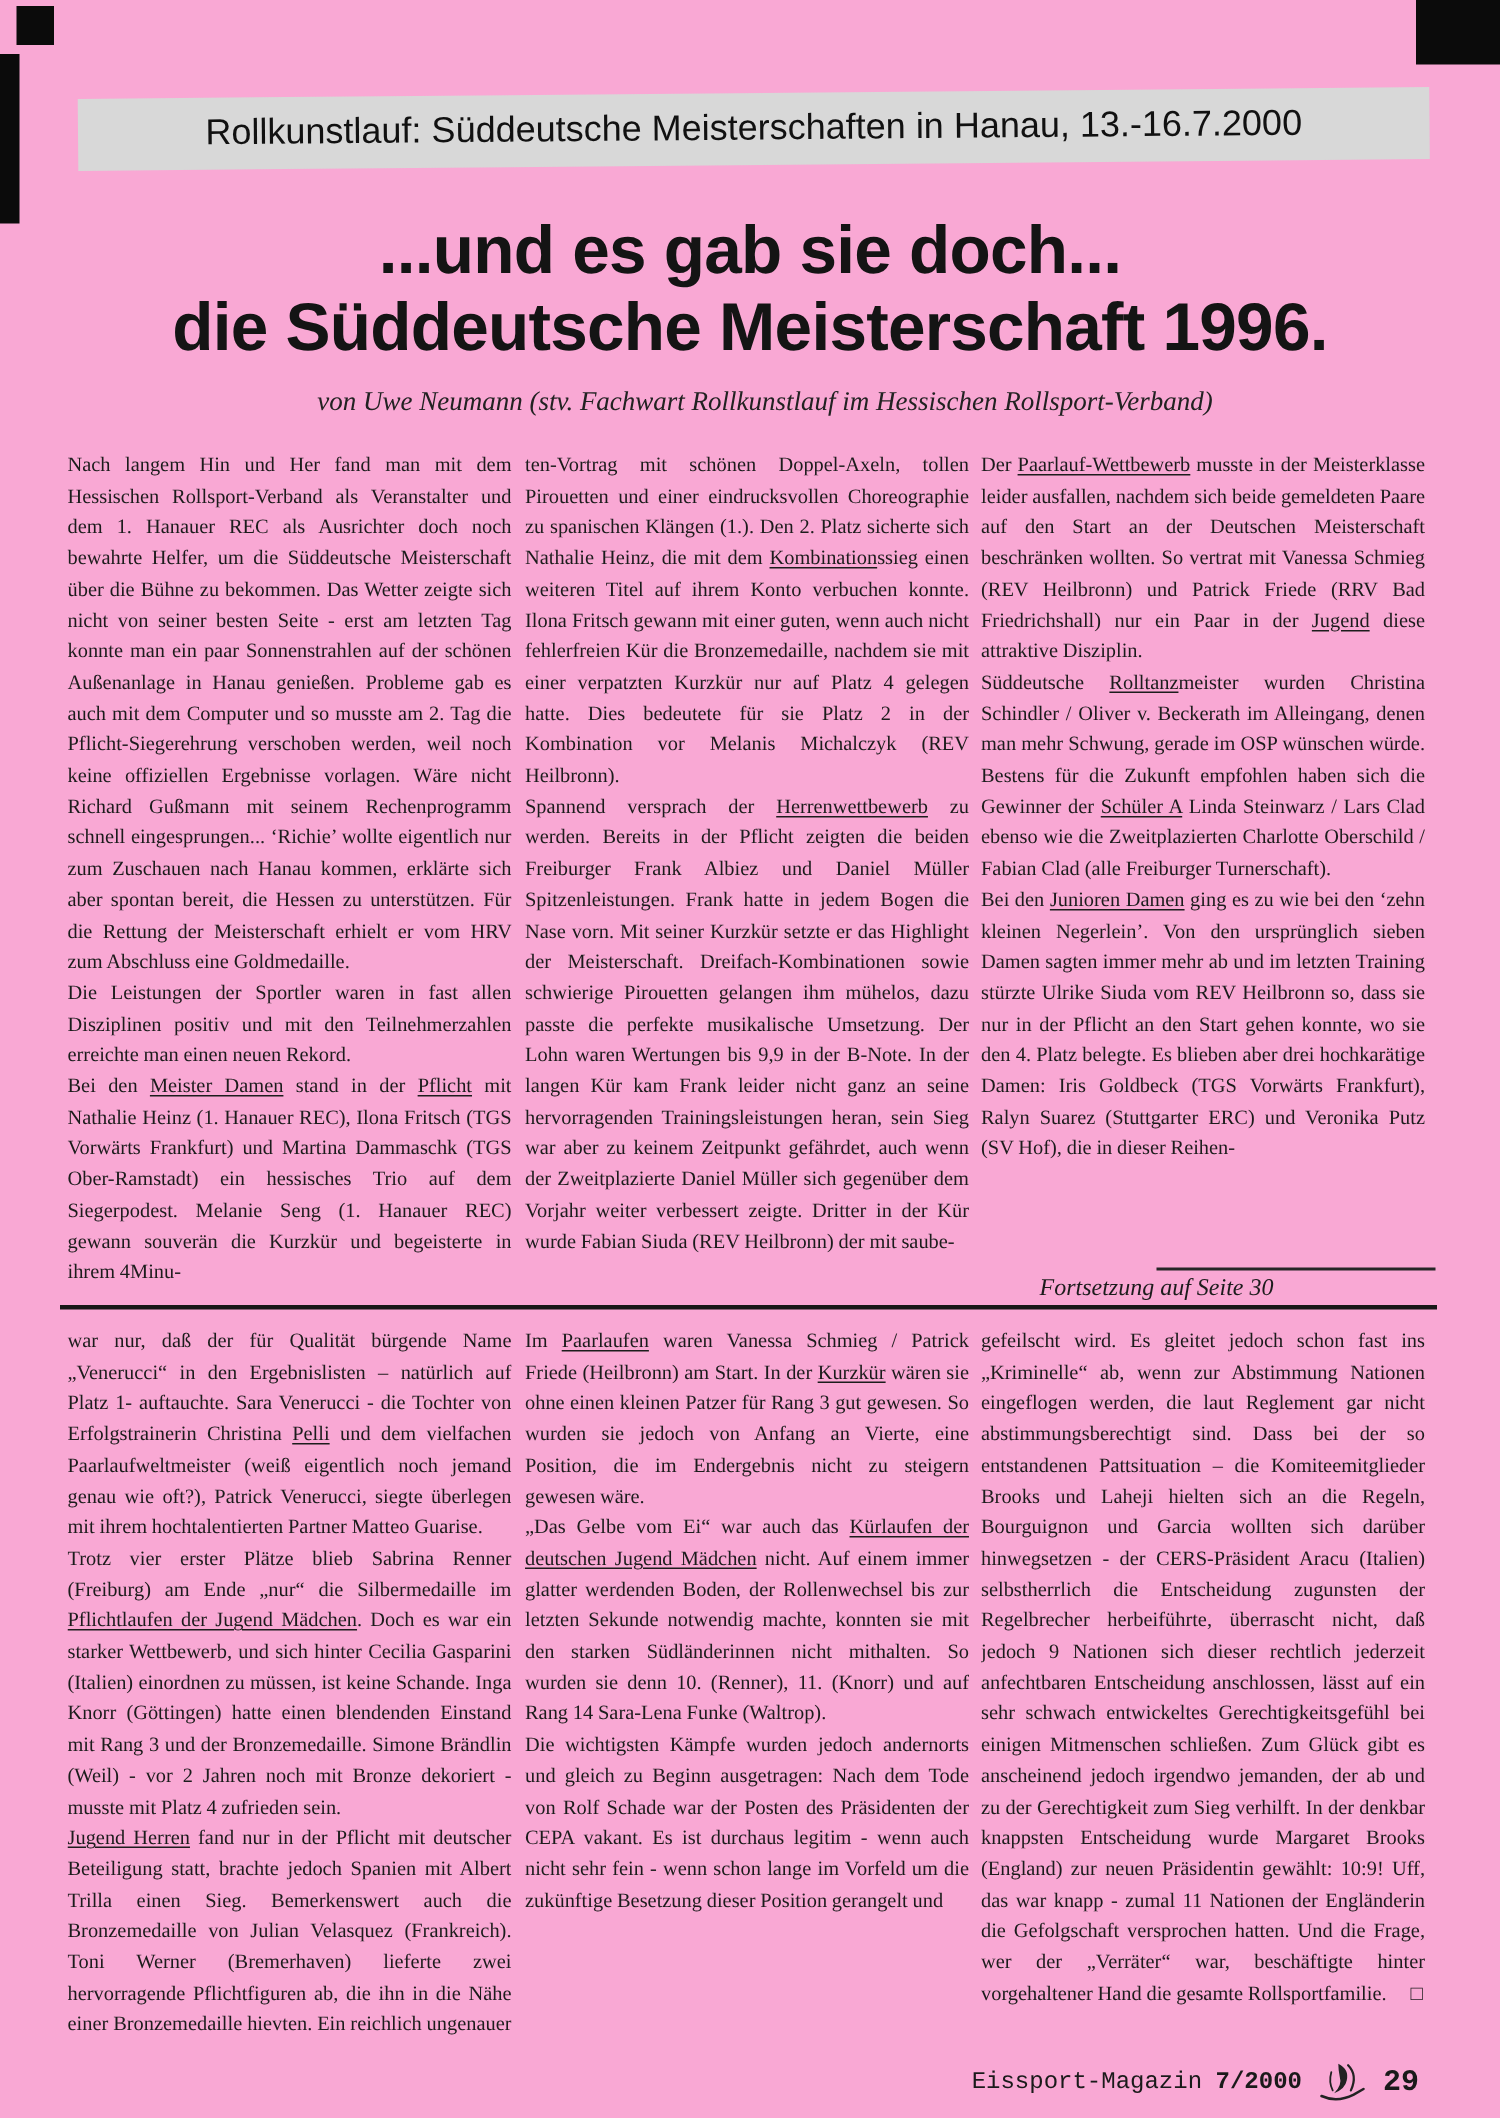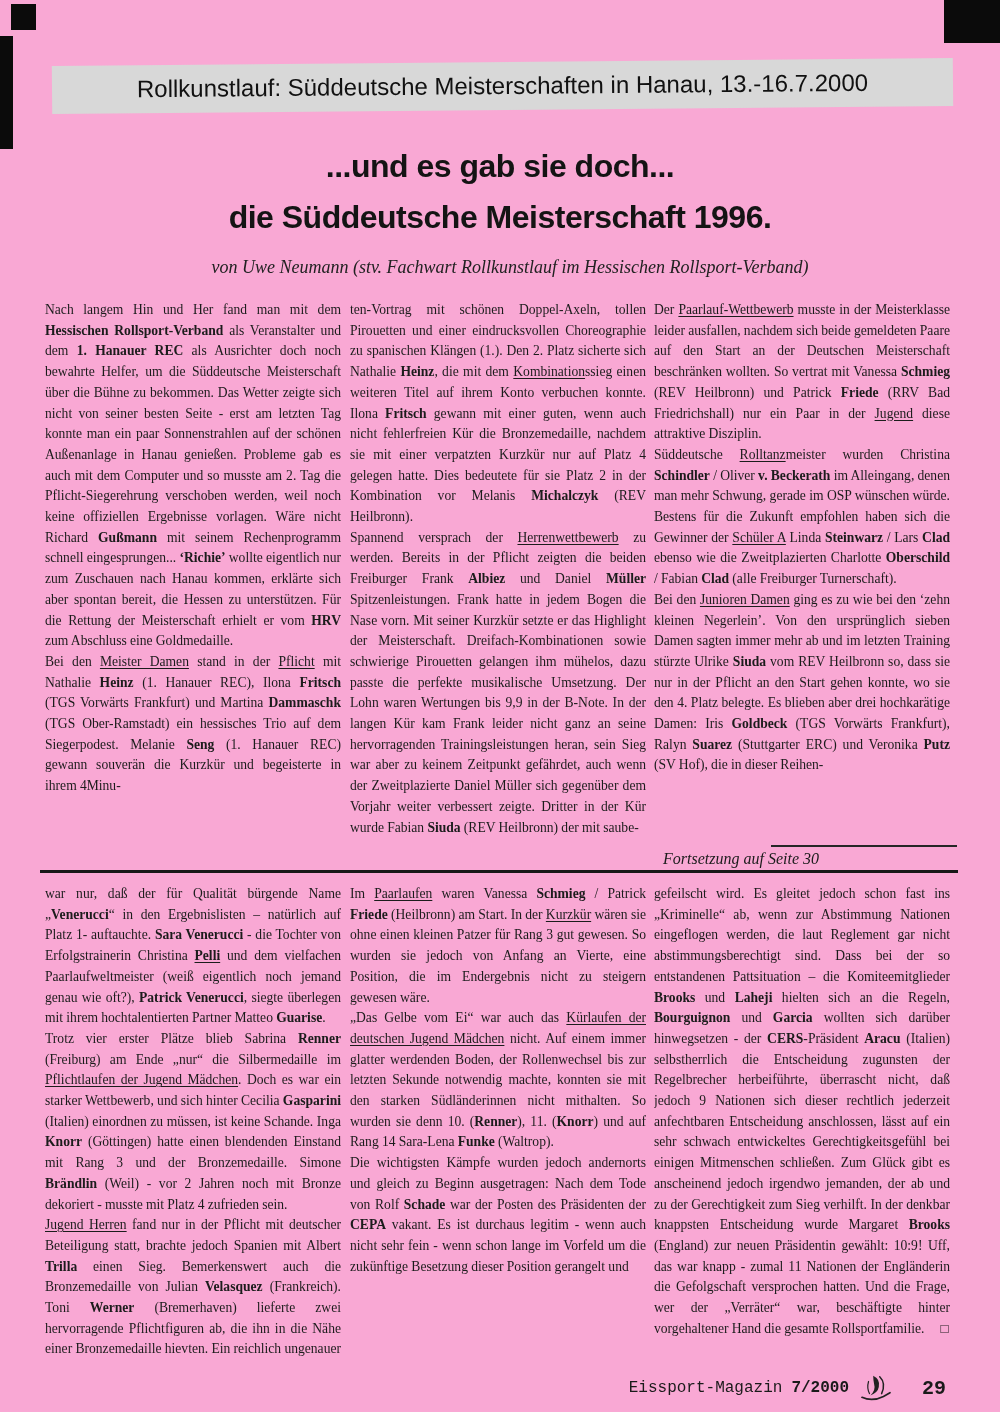--- a/index.html
+++ b/index.html
@@ -9,46 +9,46 @@
   .artifact{position:absolute;background:#0b0b0b;}
   .art-tl{left:11px;top:4px;width:25px;height:26px;}
   .art-lbar{left:0;top:36px;width:13px;height:113px;}
   .art-tr{left:944px;top:0;width:56px;height:43px;}
   
   .kicker{position:absolute;left:52px;top:62px;width:901px;height:48px;background:#d8d8d8;
           transform:rotate(-0.5deg);display:flex;align-items:center;justify-content:center;
           font-family:"Liberation Sans",sans-serif;font-size:24px;color:#111;}
   
   .headline{position:absolute;left:0;top:141px;width:100%;margin:0;text-align:center;
-            font-family:"Liberation Sans",sans-serif;font-weight:bold;font-size:32px;
+            font-family:"Liberation Sans",sans-serif;font-weight:bold;font-size:45px;
             line-height:51px;letter-spacing:-0.5px;color:#141414;}
   .headline span{display:block;}
   .byline{position:absolute;left:0;top:257px;width:100%;text-align:center;
           font-family:"Liberation Serif",serif;font-style:italic;font-size:18px;color:#222;margin-left:10px;}
   
   .col{position:absolute;width:296px;font-family:"Liberation Serif",serif;font-size:13.6px;
        line-height:20.7px;text-align:justify;hyphens:auto;-webkit-hyphens:auto;
        word-spacing:-0.2px;}
   .col p{margin:0;}
   .top{top:300px;height:556px;overflow:hidden;}
   .bottom{top:884px;height:502px;overflow:hidden;}
   .c1{left:45px;} .c2{left:350px;} .c3{left:654px;}
-  .seg-b{font-weight:bold;}
+  .seg-b{font-weight:normal;}
   .seg-u{text-decoration:underline;text-underline-offset:2px;}
   .seg-q{margin-left:16px;}
   
   .cont-rule{position:absolute;left:771px;top:845px;width:186px;height:2px;background:#262626;}
-  .cont-note{position:absolute;left:663px;top:850px;width:302px;text-align:left;
+  .cont-note{position:absolute;left:620px;top:850px;width:302px;text-align:center;
              font-family:"Liberation Serif",serif;font-style:italic;font-size:16px;color:#1c1c1c;}
   .section-rule{position:absolute;left:40px;top:870px;width:918px;height:3px;background:#181818;}
   
   .footer{position:absolute;top:1374px;right:54px;display:flex;align-items:center;gap:9px;
           font-family:Liberation Mono, monospace;font-size:16px;color:#1a1a1a;}
   .footer .issue{font-weight:bold;}
-  .footer .pagenum{font-weight:bold;font-size:20px;margin-left:19px;}
+  .footer .pagenum{font-weight:bold;font-size:20px;}
   .skate{width:36px;height:28px;}
 </style>
 </head>
 <body>
 
 <div class="page">
 
   <div class="artifact art-tl"></div>
   <div class="artifact art-lbar"></div>
   <div class="artifact art-tr"></div>
@@ -59,20 +59,21 @@
 
   <h1 class="headline">
     <span>...und es gab sie doch...</span>
     <span>die Süddeutsche Meisterschaft 1996.</span>
   </h1>
 
   <div class="byline">von Uwe Neumann (stv. Fachwart Rollkunstlauf im Hessischen Rollsport-Verband)</div>
 
   <div class="col top c1">
       <p><span>Nach langem Hin und Her fand man mit dem </span><span class="seg-b">Hessischen Rollsport-Verband</span><span> als Veranstalter und dem </span><span class="seg-b">1. Hanauer REC</span><span> als Ausrichter doch noch bewahrte Helfer, um die Süddeutsche Meisterschaft über die Bühne zu bekommen. Das Wetter zeigte sich nicht von seiner besten Seite - erst am letzten Tag konnte man ein paar Sonnenstrahlen auf der schönen Außenanlage in Hanau genießen. Probleme gab es auch mit dem Computer und so musste am 2. Tag die Pflicht-Siegerehrung verschoben werden, weil noch keine offiziellen Ergebnisse vorlagen. Wäre nicht Richard </span><span class="seg-b">Gußmann</span><span> mit seinem Rechenprogramm schnell eingesprungen... </span><span class="seg-b">‘Richie’</span><span> wollte eigentlich nur zum Zuschauen nach Hanau kommen, erklärte sich aber spontan bereit, die Hessen zu unterstützen. Für die Rettung der Meisterschaft erhielt er vom </span><span class="seg-b">HRV</span><span> zum Abschluss eine Goldmedaille.</span></p>
+      <p><span>Die Leistungen der Sportler waren in fast allen Disziplinen positiv und mit den Teilnehmerzahlen erreichte man einen neuen Rekord.</span></p>
       <p><span>Bei den </span><span class="seg-u">Meister Damen</span><span> stand in der </span><span class="seg-u">Pflicht</span><span> mit Nathalie </span><span class="seg-b">Heinz</span><span> (1. Hanauer REC), Ilona </span><span class="seg-b">Fritsch</span><span> (TGS Vorwärts Frankfurt) und Martina </span><span class="seg-b">Dammaschk</span><span> (TGS Ober-Ramstadt) ein hessisches Trio auf dem Siegerpodest. Melanie </span><span class="seg-b">Seng</span><span> (1. Hanauer REC) gewann souverän die Kurzkür und begeisterte in ihrem 4Minu-</span></p>
     </div>
   <div class="col top c2">
       <p><span>ten-Vortrag mit schönen Doppel-Axeln, tollen Pirouetten und einer eindrucksvollen Choreographie zu spanischen Klängen (1.). Den 2. Platz sicherte sich Nathalie </span><span class="seg-b">Heinz</span><span>, die mit dem </span><span class="seg-u">Kombination</span><span>ssieg einen weiteren Titel auf ihrem Konto verbuchen konnte. Ilona </span><span class="seg-b">Fritsch</span><span> gewann mit einer guten, wenn auch nicht fehlerfreien Kür die Bronzemedaille, nachdem sie mit einer verpatzten Kurzkür nur auf Platz 4 gelegen hatte. Dies bedeutete für sie Platz 2 in der Kombination vor Melanis </span><span class="seg-b">Michalczyk</span><span> (REV Heilbronn).</span></p>
       <p><span>Spannend versprach der </span><span class="seg-u">Herrenwettbewerb</span><span> zu werden. Bereits in der Pflicht zeigten die beiden Freiburger Frank </span><span class="seg-b">Albiez</span><span> und Daniel </span><span class="seg-b">Müller</span><span> Spitzenleistungen. Frank hatte in jedem Bogen die Nase vorn. Mit seiner Kurzkür setzte er das Highlight der Meisterschaft. Dreifach-Kombinationen sowie schwierige Pirouetten gelangen ihm mühelos, dazu passte die perfekte musikalische Umsetzung. Der Lohn waren Wertungen bis 9,9 in der B-Note. In der langen Kür kam Frank leider nicht ganz an seine hervorragenden Trainingsleistungen heran, sein Sieg war aber zu keinem Zeitpunkt gefährdet, auch wenn der Zweitplazierte Daniel Müller sich gegenüber dem Vorjahr weiter verbessert zeigte. Dritter in der Kür wurde Fabian </span><span class="seg-b">Siuda</span><span> (REV Heilbronn) der mit saube-</span></p>
     </div>
   <div class="col top c3">
       <p><span>Der </span><span class="seg-u">Paarlauf-Wettbewerb</span><span> musste in der Meisterklasse leider ausfallen, nachdem sich beide gemeldeten Paare auf den Start an der Deutschen Meisterschaft beschränken wollten. So vertrat mit Vanessa </span><span class="seg-b">Schmieg</span><span> (REV Heilbronn) und Patrick </span><span class="seg-b">Friede</span><span> (RRV Bad Friedrichshall) nur ein Paar in der </span><span class="seg-u">Jugend</span><span> diese attraktive Disziplin.</span></p>
       <p><span>Süddeutsche </span><span class="seg-u">Rolltanz</span><span>meister wurden Christina </span><span class="seg-b">Schindler</span><span> / Oliver </span><span class="seg-b">v. Beckerath</span><span> im Alleingang, denen man mehr Schwung, gerade im OSP wünschen würde. Bestens für die Zukunft empfohlen haben sich die Gewinner der </span><span class="seg-u">Schüler A</span><span> Linda </span><span class="seg-b">Steinwarz</span><span> / Lars </span><span class="seg-b">Clad</span><span> ebenso wie die Zweitplazierten Charlotte </span><span class="seg-b">Oberschild</span><span> / Fabian </span><span class="seg-b">Clad</span><span> (alle Freiburger Turnerschaft).</span></p>
       <p><span>Bei den </span><span class="seg-u">Junioren Damen</span><span> ging es zu wie bei den ‘zehn kleinen Negerlein’. Von den ursprünglich sieben Damen sagten immer mehr ab und im letzten Training stürzte Ulrike </span><span class="seg-b">Siuda</span><span> vom REV Heilbronn so, dass sie nur in der Pflicht an den Start gehen konnte, wo sie den 4. Platz belegte. Es blieben aber drei hochkarätige Damen: Iris </span><span class="seg-b">Goldbeck</span><span> (TGS Vorwärts Frankfurt), Ralyn </span><span class="seg-b">Suarez</span><span> (Stuttgarter ERC) und Veronika </span><span class="seg-b">Putz</span><span> (SV Hof), die in dieser Reihen-</span></p>

